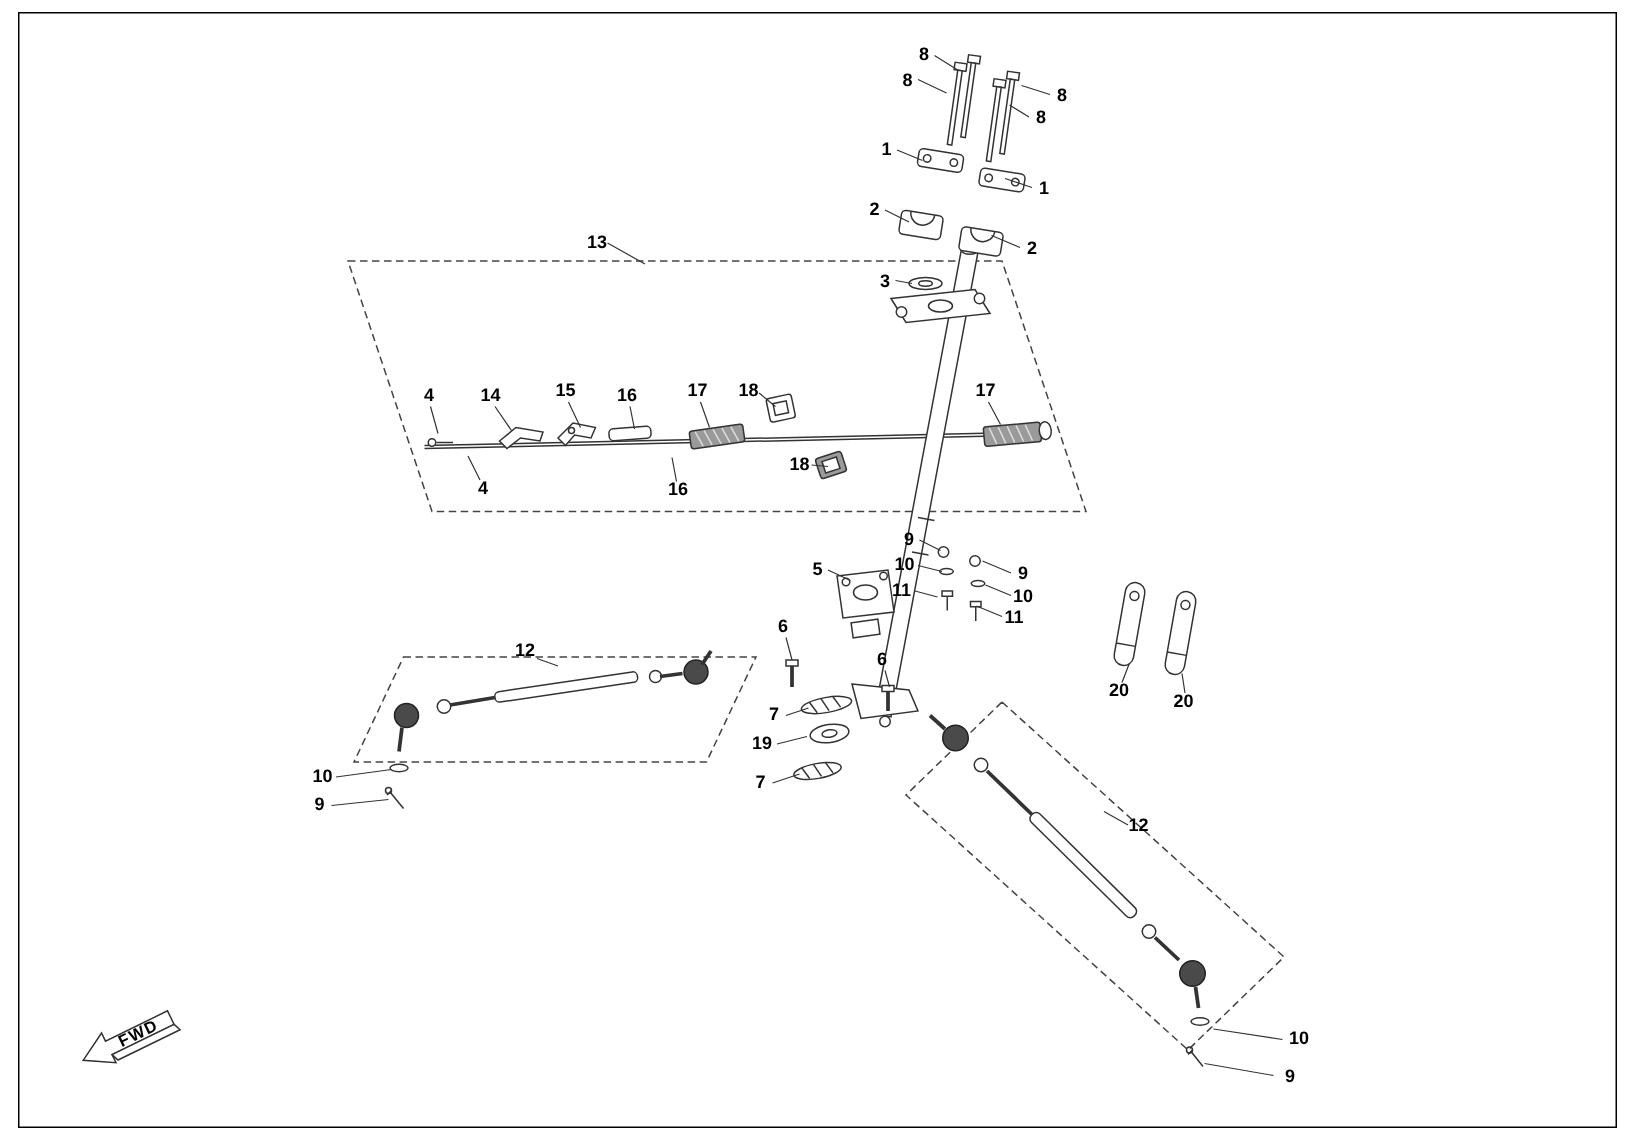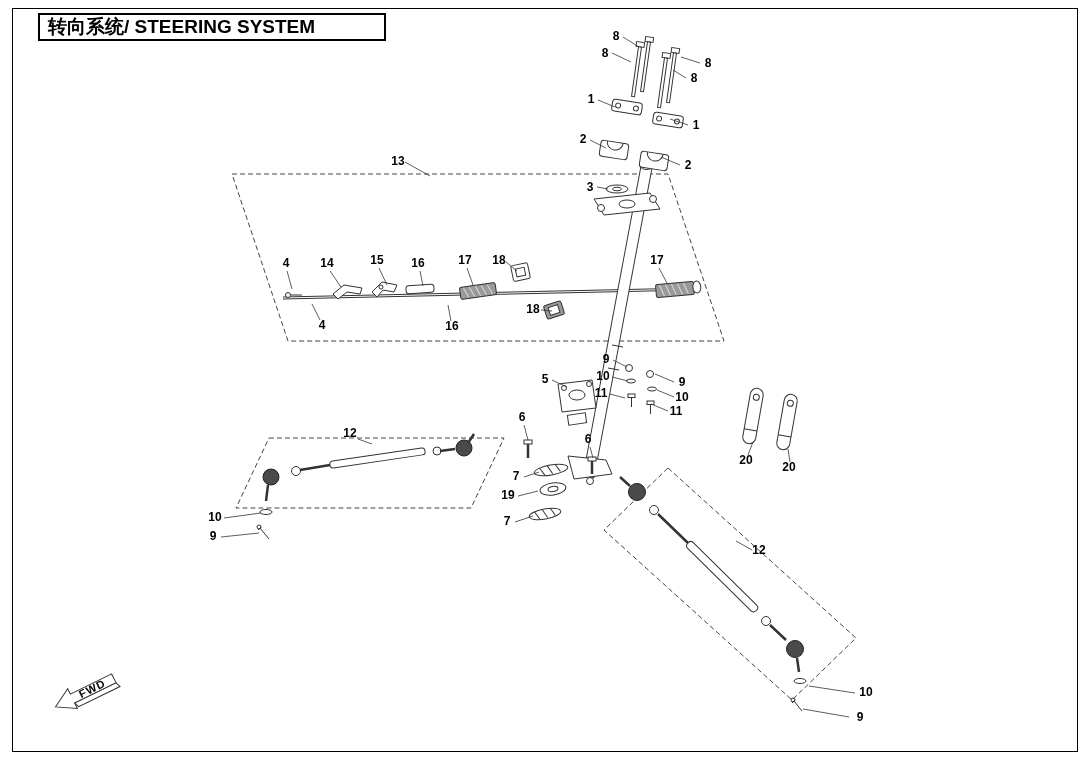--- a/index.html
+++ b/index.html
@@ -268,15 +268,14 @@
     <text class="callout" x="789" y="471">20</text>
     <text class="callout" x="350" y="437">12</text>
     <text class="callout" x="215" y="521">10</text>
     <text class="callout" x="213" y="540">9</text>
     <text class="callout" x="759" y="554">12</text>
     <text class="callout" x="866" y="696">10</text>
     <text class="callout" x="860" y="721">9</text>
   </g>
 </svg>
 
-<div class="title-box">转向系统/ STEERING SYSTEM</div>
 
 </div>
 
 </body></html>

